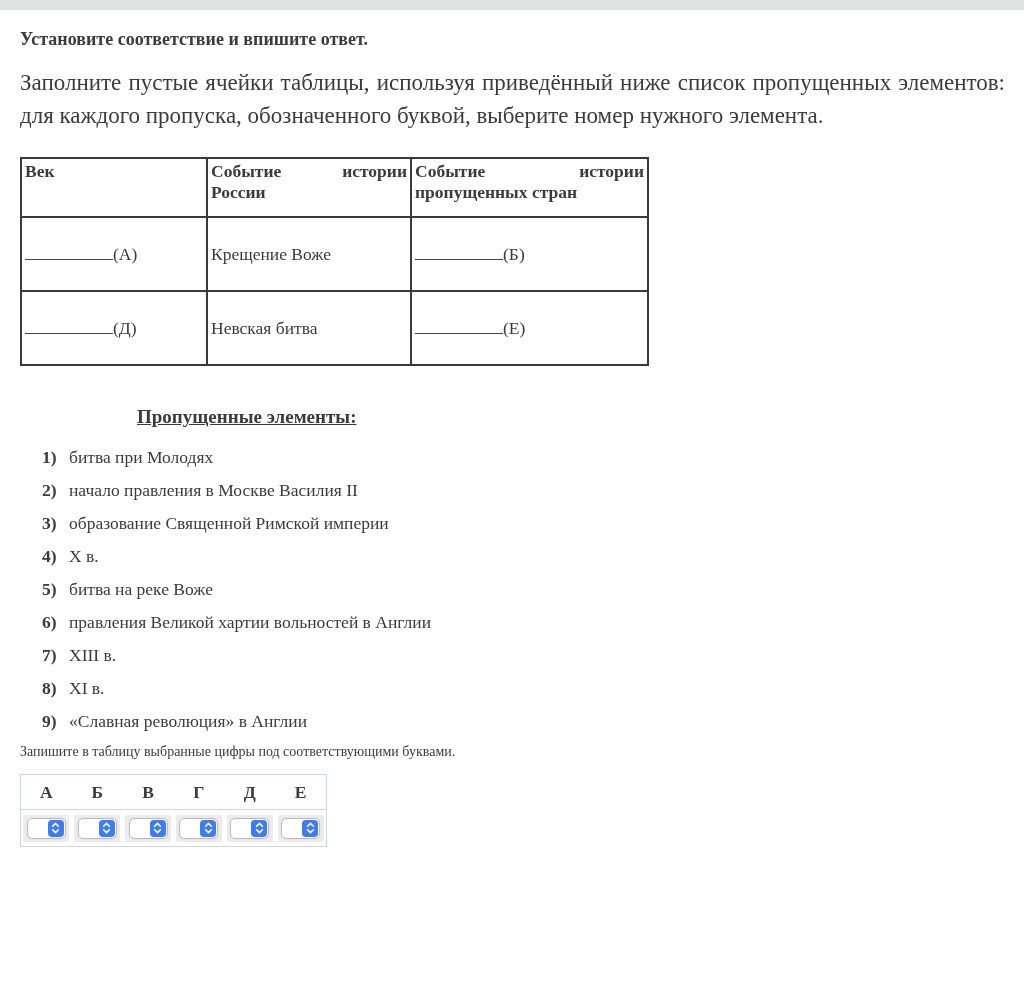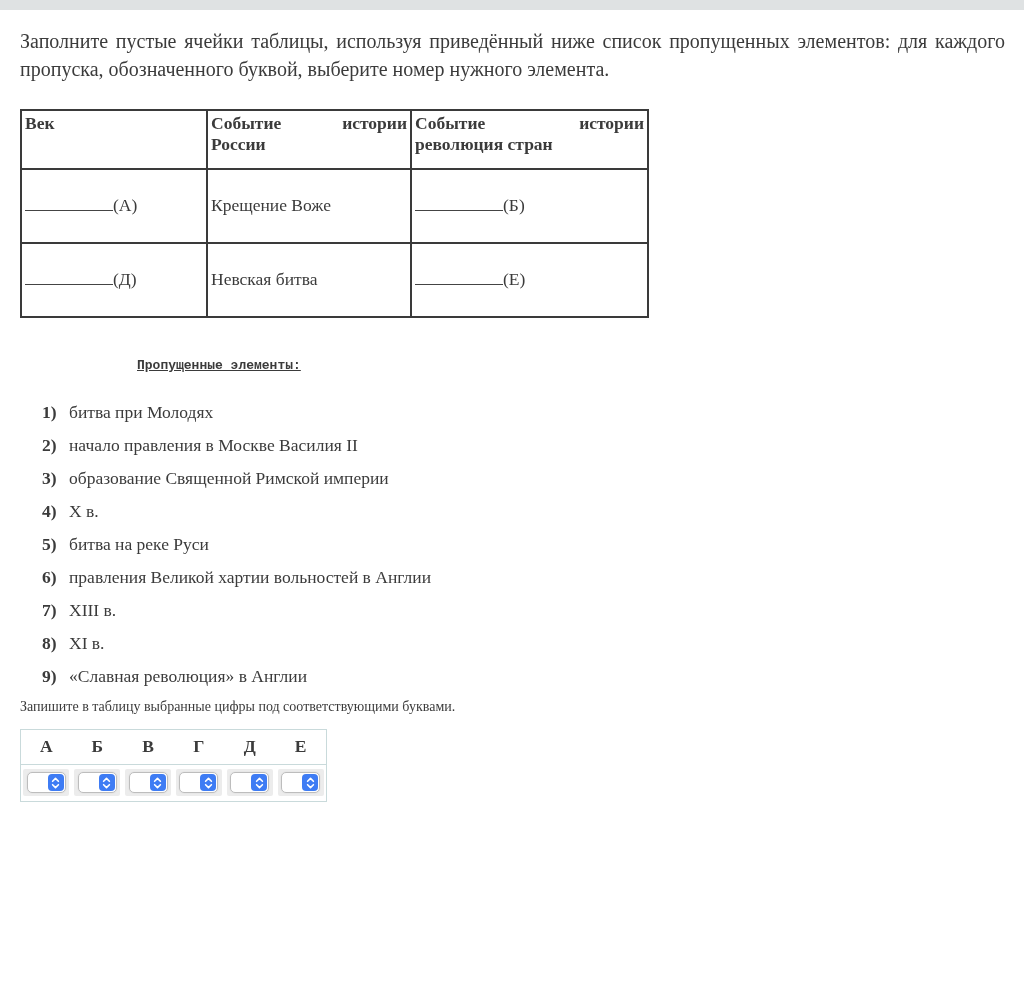--- a/index.html
+++ b/index.html
@@ -19,21 +19,21 @@
     overflow:hidden;
   }
   .topbar{
     width:100%;height:10px;background:var(--topbar-gray);
   }
   .page{padding:0 20px;}
   .title{
     font-size:18px;font-weight:bold;margin-top:19px;
   }
   .intro{
-    margin-top:17px;font-size:20px;line-height:1.42;
+    margin-top:17px;font-size:23px;line-height:1.42;
     text-align:justify;width:985px;
   }
   
   table.main{
     border-collapse:collapse;margin-top:25px;
     font-size:17.5px;
   }
   table.main th,table.main td{
     border:2px solid var(--table-border);
     padding:2px 3px;
@@ -47,24 +47,23 @@
   .col-russia{width:204px;}
   .col-foreign{width:237px;}
   .th-line1{display:flex;justify-content:space-between;}
   .blank{
     display:inline-block;width:88px;height:14px;
     border-bottom:1px solid #444;
     vertical-align:baseline;
   }
   
   .missing-heading{
-    margin:40px 0 15px 117px;
-    font-size:13px;font-weight:bold;text-decoration:underline;
+    margin:40px 0 5px 117px;
+    font-size:19px;font-weight:bold;text-decoration:underline;
     display:inline-block;
-    font-family:Liberation Mono, monospace;
   }
   .missing-list{margin-top:14px;}
   .mi{display:flex;margin:0 0 13px 22px;font-size:17.5px;line-height:20px;}
   .mi-num{font-weight:bold;width:27px;flex:0 0 27px;}
   .outro{font-size:14px;margin-top:8px;}
   
   .answer-box{
     margin-top:14px;width:307px;
     border:1px solid var(--answer-border);
     background:#ffffff;
@@ -95,20 +94,21 @@
     display:flex;align-items:center;justify-content:center;
   }
 </style>
 </head>
 <body>
 
 <div class="topbar"></div>
 
 <div class="page">
 
+  <div class="title">Установите соответствие и впишите ответ.</div>
 
   <p class="intro">Заполните пустые ячейки таблицы, используя приведённый ниже список пропущенных элементов: для каждого пропуска, обозначенного буквой, выберите номер нужного элемента.</p>
 
   <table class="main">
     <tbody>
         <tr>
       <th class="col-century">
         <div class="th-line1">
               <span>Век</span>
             </div>
@@ -118,21 +118,21 @@
               <span>Событие</span>
               <span>истории</span>
             </div>
         <div class="th-line2">России</div>
       </th>
       <th class="col-foreign">
         <div class="th-line1">
               <span>Событие</span>
               <span>истории</span>
             </div>
-        <div class="th-line2">революция стран</div>
+        <div class="th-line2">пропущенных стран</div>
       </th>
     </tr>
     <tr>
       <td><span class="blank"></span><span>(А)</span></td>
       <td>Крещение Воже</td>
       <td><span class="blank"></span><span>(Б)</span></td>
     </tr>
     <tr>
       <td><span class="blank"></span><span>(Д)</span></td>
       <td>Невская битва</td>
@@ -155,21 +155,21 @@
     <div class="mi">
         <span class="mi-num">3)</span>
         <span class="mi-text">образование Священной Римской империи</span>
       </div>
     <div class="mi">
         <span class="mi-num">4)</span>
         <span class="mi-text">X в.</span>
       </div>
     <div class="mi">
         <span class="mi-num">5)</span>
-        <span class="mi-text">битва на реке Руси</span>
+        <span class="mi-text">битва на реке Воже</span>
       </div>
     <div class="mi">
         <span class="mi-num">6)</span>
         <span class="mi-text">правления Великой хартии вольностей в Англии</span>
       </div>
     <div class="mi">
         <span class="mi-num">7)</span>
         <span class="mi-text">XIII в.</span>
       </div>
     <div class="mi">

